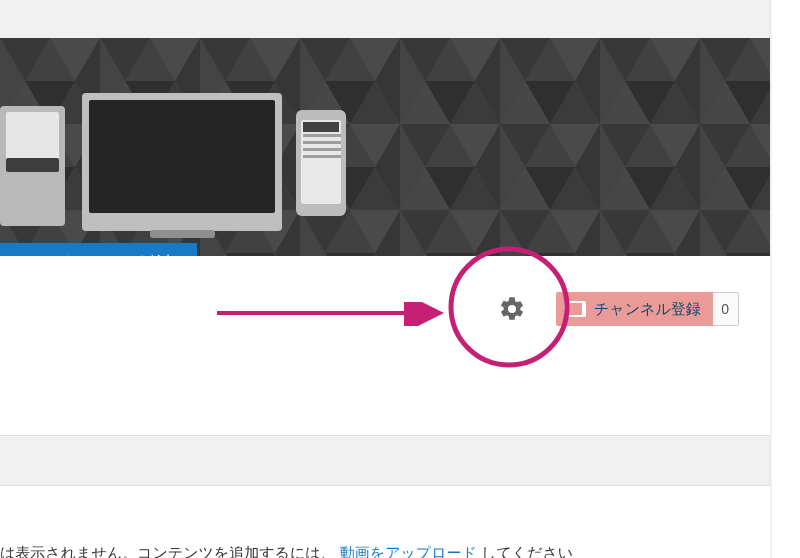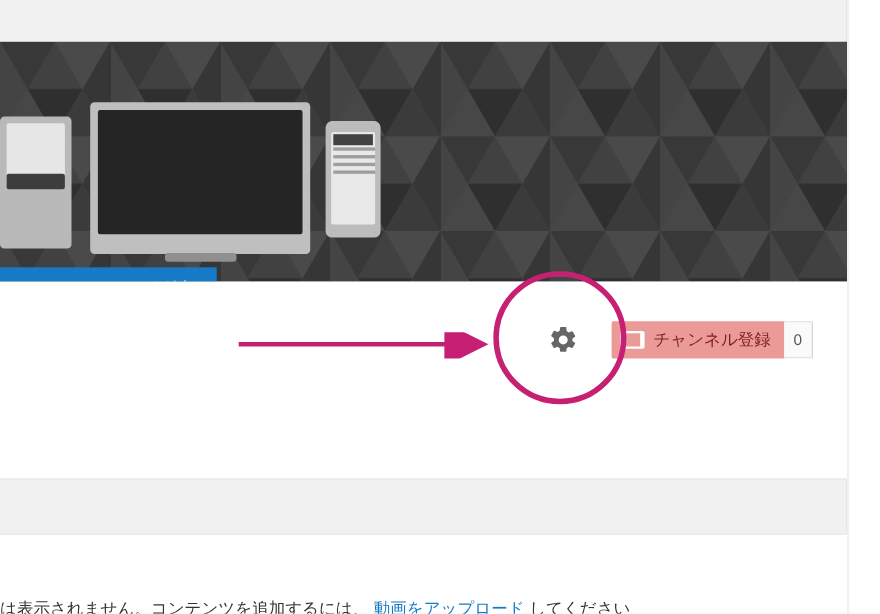--- a/index.html
+++ b/index.html
@@ -123,21 +123,21 @@
   .gear-btn svg{ width:28px; height:28px; fill:#666; }
   .subscribe-group{
     position:absolute;
     top: 36px; left: 556px;
     height: 34px;
     display:flex;
   }
   .subscribe-btn{
     height: 34px;
     background: #eb9b97;
-    color: #7f1d1d;
+    color: #0c4a6e;
     border: none;
     padding: 0 12px 0 8px;
     font-size: 15px;
     display:flex; align-items:center;
     cursor:pointer;
     border-radius:2px 0 0 2px;
   }
   .yt-mark{
     width: 22px; height:16px; background:#fff; margin-right:8px;
     border-radius:2px; position:relative;

